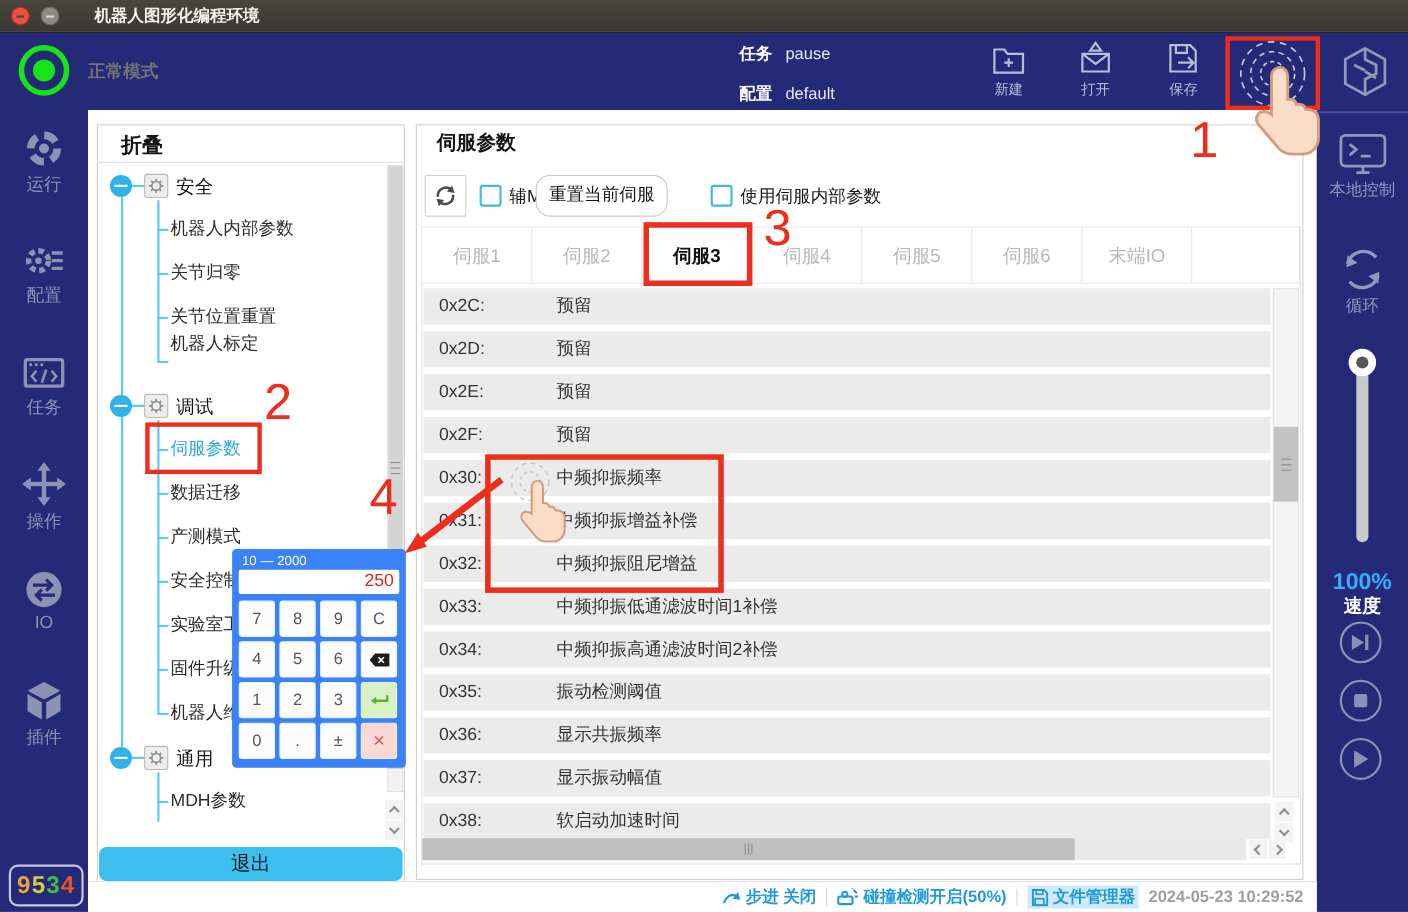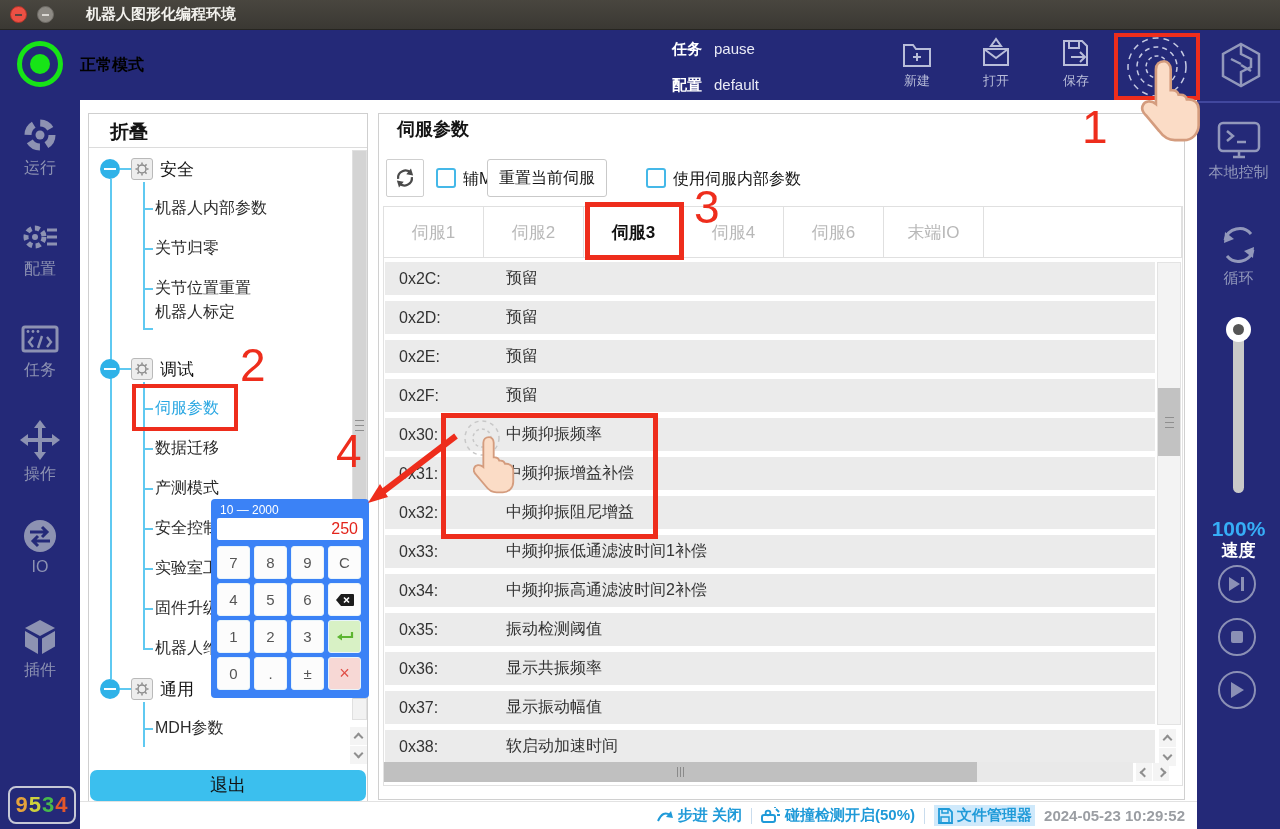--- a/index.html
+++ b/index.html
@@ -19,21 +19,21 @@
   .wintitle { color:#f2f1ed; font-size:15px; font-weight:bold; margin-left:32px; }
 
   
   .blue { background:#242978; }
   .headerband { left:0; top:30px; width:1280px; height:70px; }
   .leftbar  { left:0; top:100px; width:80px; height:729px; }
   .rightbar { left:1197px; top:100px; width:83px; height:729px; }
 
   .modecircle { left:17px; top:41px; width:46px; height:46px; border-radius:50%; border:5px solid #17e417; }
   .modecircle .dot { position:absolute; left:8px; top:8px; width:20px; height:20px; border-radius:50%; background:#17e417; }
-  .modetext { left:80px; top:55px; color:#000000; font-size:16px; font-weight:bold; }
+  .modetext { left:80px; top:55px; color:#737373; font-size:16px; font-weight:bold; }
 
   .hmeta { color:#fff; font-size:15px; }
   .hmeta b { font-weight:bold; margin-right:12px; }
   .hmeta span { font-weight:normal; color:#e9eaf6; }
 
   .hact { width:70px; text-align:center; color:#b9bdd9; font-size:13px; cursor:pointer; }
   .hact svg { display:block; margin:0 auto 2px; }
 
   .redbox { border:4px solid #ee2d1c; z-index:30; pointer-events:none; }
   .anno-num { color:#ee2d1c; font-size:46px; font-weight:400; z-index:31; pointer-events:none; line-height:1; }
@@ -84,21 +84,21 @@
   .exitbtn { left:90px; top:770px; width:276px; height:31px; background:#3bbfee; border-radius:7px; border:none;
      font-size:18px; color:#111; text-align:center; line-height:31px; cursor:pointer; }
 
   
   .mainpanel { left:378px; top:113px; width:807px; height:687px; background:#fff; border:1px solid #d0d0d0; }
   .maintitle { left:397px; top:117px; font-size:18px; font-weight:bold; color:#141414; }
   .refreshbtn { left:386px; top:159px; width:38px; height:38px; background:#fff; border:1px solid #cfcfcf; border-radius:2px;
      display:flex; align-items:center; justify-content:center; cursor:pointer; }
   .chk { width:20px; height:20px; border:2px solid #45b8e8; border-radius:3px; background:#fff; cursor:pointer; }
   .chklab { font-size:16px; color:#141414; }
-  .resetbtn { left:487px; top:159px; width:120px; height:38px; background:#fff; border:1px solid #c9c9c9; border-radius:3px;
+  .resetbtn { left:487px; top:159px; width:120px; height:38px; background:#fff; border:1px solid #c9c9c9; border-radius:13px;
      font-size:16px; color:#141414; text-align:center; line-height:36px; cursor:pointer; }
 
   .tabstrip { left:383px; top:206px; width:800px; height:52px; border:1px solid #e0e0e0; display:flex; }
   .tab { width:100px; height:100%; border-right:1px solid #e0e0e0; display:flex; align-items:center; justify-content:center;
      font-size:17px; color:#b8b8b8; background:#fff; cursor:pointer; }
   .tab.active { color:#111; font-weight:bold; }
   .tab.filler { flex:1; cursor:default; }
 
   .tablewrap { left:383px; top:258px; width:800px; height:528px; border:1px solid #e2e2e2; border-top:none; background:#fff; overflow:hidden; }
   .trow { position:absolute; left:1px; width:770px; height:33px; background:#ebebeb; display:flex; align-items:center; cursor:pointer; }
@@ -415,20 +415,21 @@
 <div class="abs chklab" style="left:463px;top:169px;">辅MCU</div>
 <button class="abs resetbtn">重置当前伺服</button>
 <div class="abs chk" style="left:646px;top:168px;"></div>
 <div class="abs chklab" style="left:673px;top:169px;">使用伺服内部参数</div>
 
 <div class="abs tabstrip">
   <div class="tab">伺服1</div>
   <div class="tab">伺服2</div>
   <div class="tab active">伺服3</div>
   <div class="tab">伺服4</div>
+  <div class="tab">伺服5</div>
   <div class="tab">伺服6</div>
   <div class="tab">末端IO</div>
   <div class="tab filler"></div>
 </div>
 
 <div class="abs tablewrap">
   <div class="trow" style="top:4px;">
       <span class="addr">0x2C:</span>
       <span class="desc">预留</span>
     </div>

